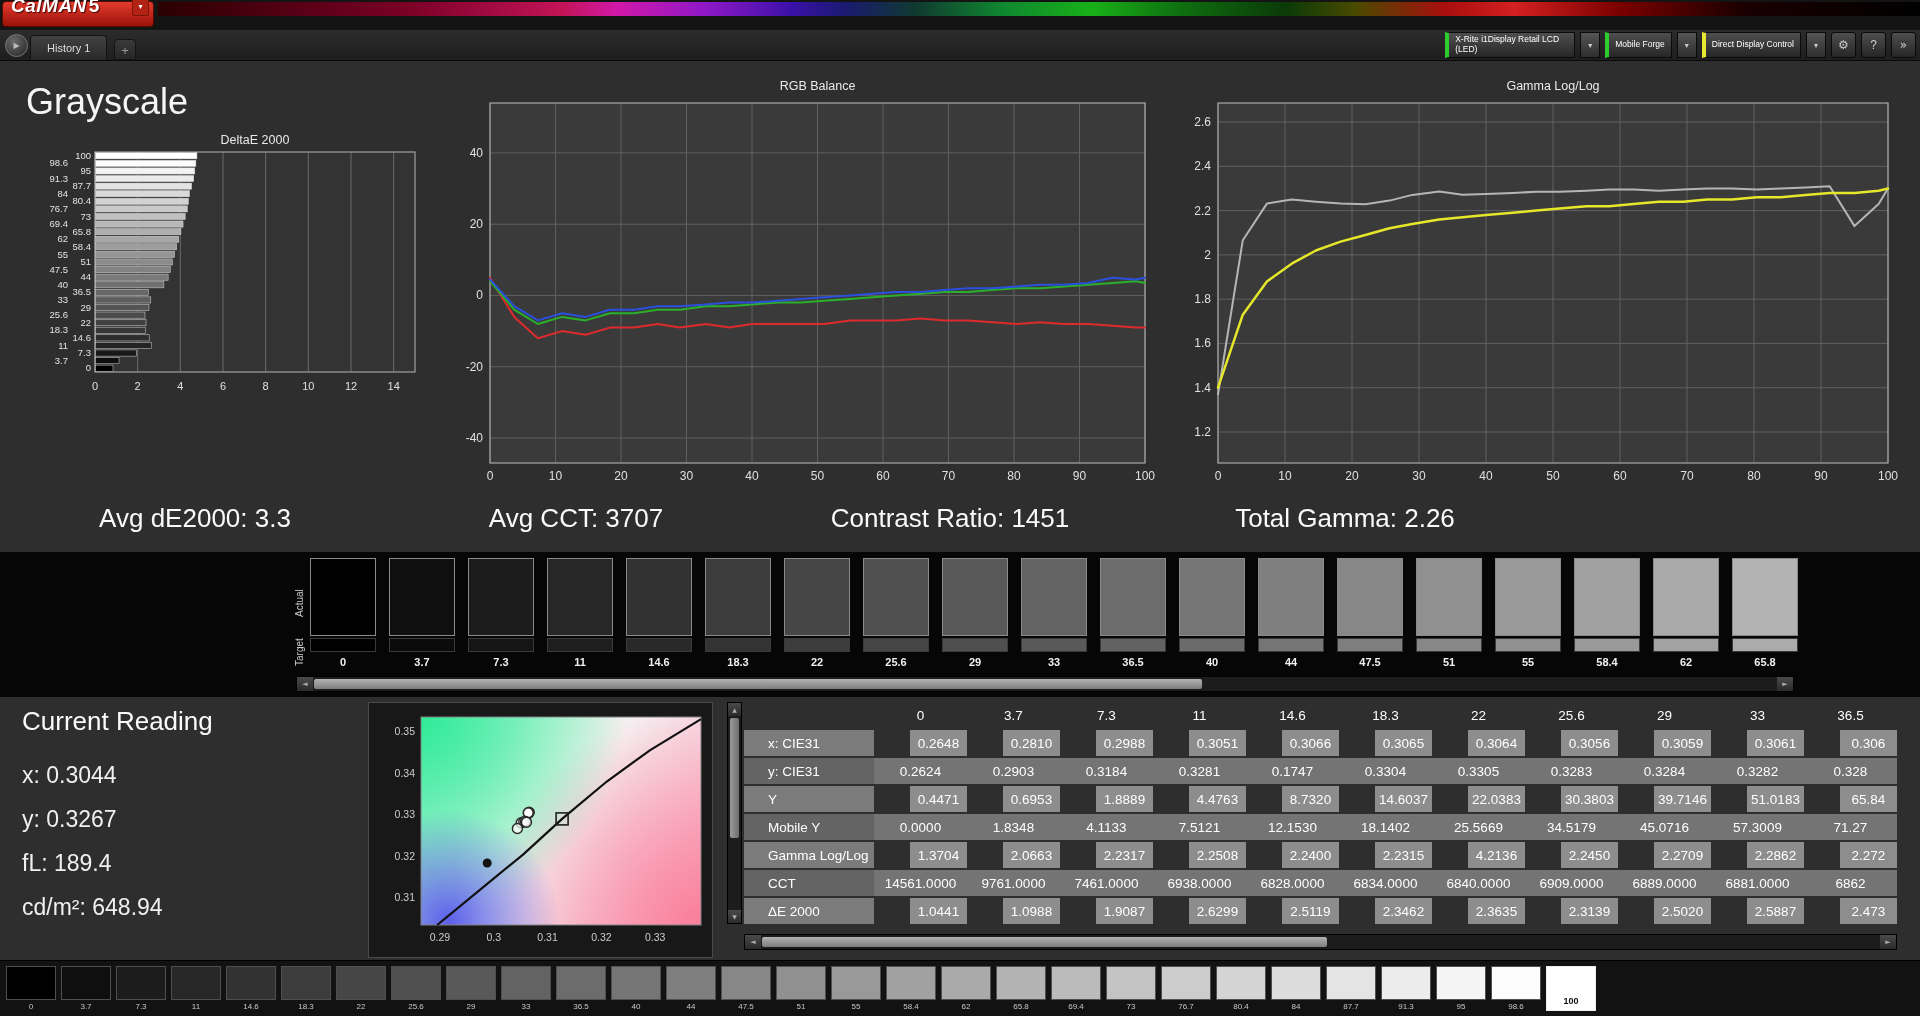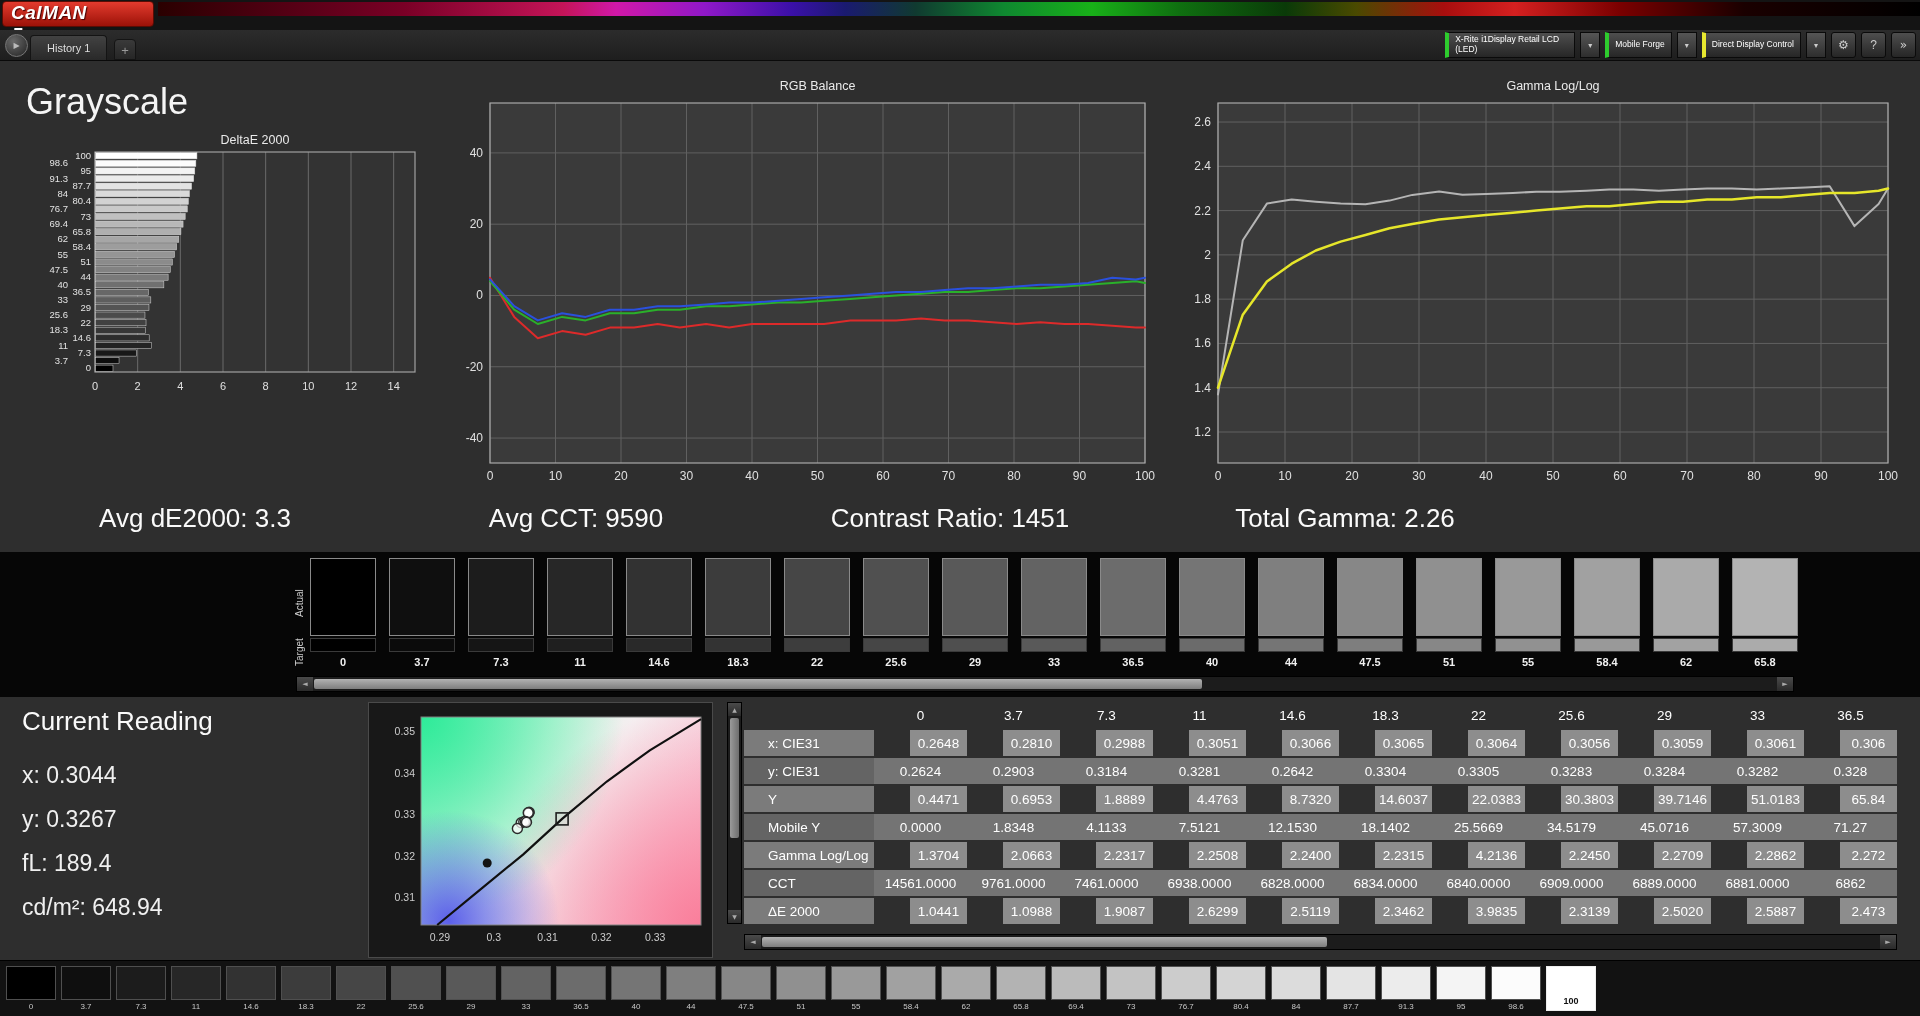--- a/index.html
+++ b/index.html
@@ -1,21 +1,21 @@
 <!DOCTYPE html>
 <html><head>
 <meta charset="utf-8">
 <style>
   html,body{margin:0;padding:0;background:#000;}
   #app{position:relative;width:1920px;height:1016px;background:#2e2e2e;font-family:"Liberation Sans",sans-serif;overflow:hidden;color:#eee;}
   .glyph{font-family:"DejaVu Sans",sans-serif;}
 
   
   #top-bar{position:absolute;left:0;top:0;width:1920px;height:30px;background:#141414;}
-  #logo{position:absolute;left:2px;top:1px;width:152px;height:26px;background:linear-gradient(#e33b2e,#9c1208);border:1px solid #5a0c04;border-radius:4px;display:flex;padding:0 4px 16px 8px;box-sizing:border-box;flex-direction:column;}
+  #logo{position:absolute;left:2px;top:1px;width:152px;height:26px;background:linear-gradient(#e33b2e,#9c1208);border:1px solid #5a0c04;border-radius:4px;display:flex;align-items:center;padding:0 4px 16px 8px;box-sizing:border-box;}
   #logo .t{color:#fff;font-weight:bold;font-style:italic;font-size:19px;letter-spacing:.5px;text-shadow:1px 1px 1px #400;}
   #logo .v{color:#fff;font-weight:bold;font-size:19px;margin-left:2px;text-shadow:1px 1px 1px #400;}
   #logo .arrow{margin-left:auto;width:15px;height:18px;background:#b32315;border:1px solid #7a1508;border-radius:2px;color:#fff;font-size:8px;display:flex;align-items:center;justify-content:center;}
   #rainbow{position:absolute;left:158px;top:2px;width:1762px;height:14px;
     background:linear-gradient(90deg,#2a0000 0%,#7a0026 14%,#c41458 23%,#d118a8 26%,#9018c8 31%,#3a10a8 36%,#1a1a70 39%,#103a30 43%,#0f8830 48%,#18b018 53%,#0f6f10 58%,#0a3a08 64%,#4a4a00 68%,#a80e0e 73%,#d42020 77%,#7a0000 83%,#1a0000 90%,#000 100%);}
 
   
   #tab-bar{position:absolute;left:0;top:30px;width:1920px;height:30px;background:linear-gradient(#2c2c2c,#1e1e1e);border-bottom:1px solid #0a0a0a;}
   #nav-circle{position:absolute;left:5px;top:4px;width:21px;height:21px;border-radius:50%;background:radial-gradient(circle at 35% 30%,#6a6a6a,#222);border:1px solid #777;color:#bbb;font-size:8px;line-height:21px;text-align:center;}
   #history-tab{position:absolute;left:30px;top:5px;height:25px;padding:0 16px;background:linear-gradient(#424242,#292929);border:1px solid #141414;border-bottom:none;border-radius:4px 4px 0 0;color:#ddd;font-size:11px;display:flex;align-items:center;box-sizing:border-box;}
@@ -292,21 +292,21 @@
       <text x="86" y="315.7232472324723" text-anchor="end" font-size="12" fill="#e0e0e0">1.4</text>
       <line x1="93" y1="356.00369003690037" x2="763" y2="356.00369003690037" stroke="#606060" stroke-width="1"></line>
       <text x="86" y="360.00369003690037" text-anchor="end" font-size="12" fill="#e0e0e0">1.2</text>
       <rect x="93" y="27" width="670" height="360" fill="none" stroke="#a8a8a8" stroke-width="1.2"></rect>
       <polyline points="93.0,318.4 117.8,164.2 141.9,127.6 166.7,123.4 190.8,125.7 215.6,127.6 240.4,128.3 264.5,124.6 287.3,118.9 314.1,115.5 337.5,118.7 361.0,118.0 387.8,116.9 411.3,115.8 434.7,115.8 461.5,114.7 484.3,113.6 508.4,113.6 533.9,114.7 558.0,113.6 582.1,112.5 606.9,112.5 631.7,113.6 655.8,112.5 680.6,111.4 704.7,110.2 729.5,150.1 753.6,128.0 763.0,112.5" fill="none" stroke="#b5b5b5" stroke-width="2" stroke-linejoin="round" stroke-linecap="round"></polyline>
       <polyline points="93.0,311.7 117.8,238.7 141.9,205.5 166.7,187.7 190.8,174.5 215.6,165.6 240.4,159.0 264.5,152.3 287.3,147.9 314.1,143.5 337.5,141.2 361.0,139.0 387.8,136.8 411.3,134.6 434.7,132.4 461.5,130.2 484.3,130.2 508.4,128.0 533.9,125.7 558.0,125.7 582.1,123.5 606.9,123.5 631.7,121.3 655.8,121.3 680.6,119.1 704.7,116.9 729.5,116.9 753.6,114.7 763.0,112.5" fill="none" stroke="#e6e62a" stroke-width="2.5" stroke-linejoin="round" stroke-linecap="round"></polyline>
       <text x="428" y="14" text-anchor="middle" font-size="12.5" fill="#eaeaea">Gamma Log/Log</text>
     </svg>
 
   <div class="stat" id="stat-de">Avg dE2000: 3.3</div>
-  <div class="stat" id="stat-cct">Avg CCT: 9590</div>
+  <div class="stat" id="stat-cct">Avg CCT: 3707</div>
   <div class="stat" id="stat-contrast">Contrast Ratio: 1451</div>
   <div class="stat" id="stat-gamma">Total Gamma: 2.26</div>
 
   <div id="swatch-strip">
     <div id="swatches">
         <div class="swatch">
           <div class="swatch-actual" style="background: rgb(0, 0, 0);"></div>
           <div class="swatch-target" style="background: rgb(0, 0, 0);"></div>
           <div class="swatch-label">0</div>
         </div>
@@ -472,21 +472,21 @@
       <div class="td r0">0.3064</div>
       <div class="td r0">0.3056</div>
       <div class="td r0">0.3059</div>
       <div class="td r0">0.3061</div>
       <div class="td r0">0.306</div>
       <div class="tl r1l">y: CIE31</div>
       <div class="td r1">0.2624</div>
       <div class="td r1">0.2903</div>
       <div class="td r1">0.3184</div>
       <div class="td r1">0.3281</div>
-      <div class="td r1">0.2642</div>
+      <div class="td r1">0.1747</div>
       <div class="td r1">0.3304</div>
       <div class="td r1">0.3305</div>
       <div class="td r1">0.3283</div>
       <div class="td r1">0.3284</div>
       <div class="td r1">0.3282</div>
       <div class="td r1">0.328</div>
       <div class="tl r0l">Y</div>
       <div class="td r0">0.4471</div>
       <div class="td r0">0.6953</div>
       <div class="td r0">1.8889</div>
@@ -534,21 +534,21 @@
       <div class="td r1">6889.0000</div>
       <div class="td r1">6881.0000</div>
       <div class="td r1">6862</div>
       <div class="tl r0l">ΔE 2000</div>
       <div class="td r0">1.0441</div>
       <div class="td r0">1.0988</div>
       <div class="td r0">1.9087</div>
       <div class="td r0">2.6299</div>
       <div class="td r0">2.5119</div>
       <div class="td r0">2.3462</div>
-      <div class="td r0">3.9835</div>
+      <div class="td r0">2.3635</div>
       <div class="td r0">2.3139</div>
       <div class="td r0">2.5020</div>
       <div class="td r0">2.5887</div>
       <div class="td r0">2.473</div>
     </div>
   <div class="hscroll" id="hscroll-table">
     <div class="hs-arrow glyph">◄</div>
     <div class="hs-thumb" style="left:17px;width:565px;"></div>
     <div class="hs-arrow right glyph">►</div>
   </div>

